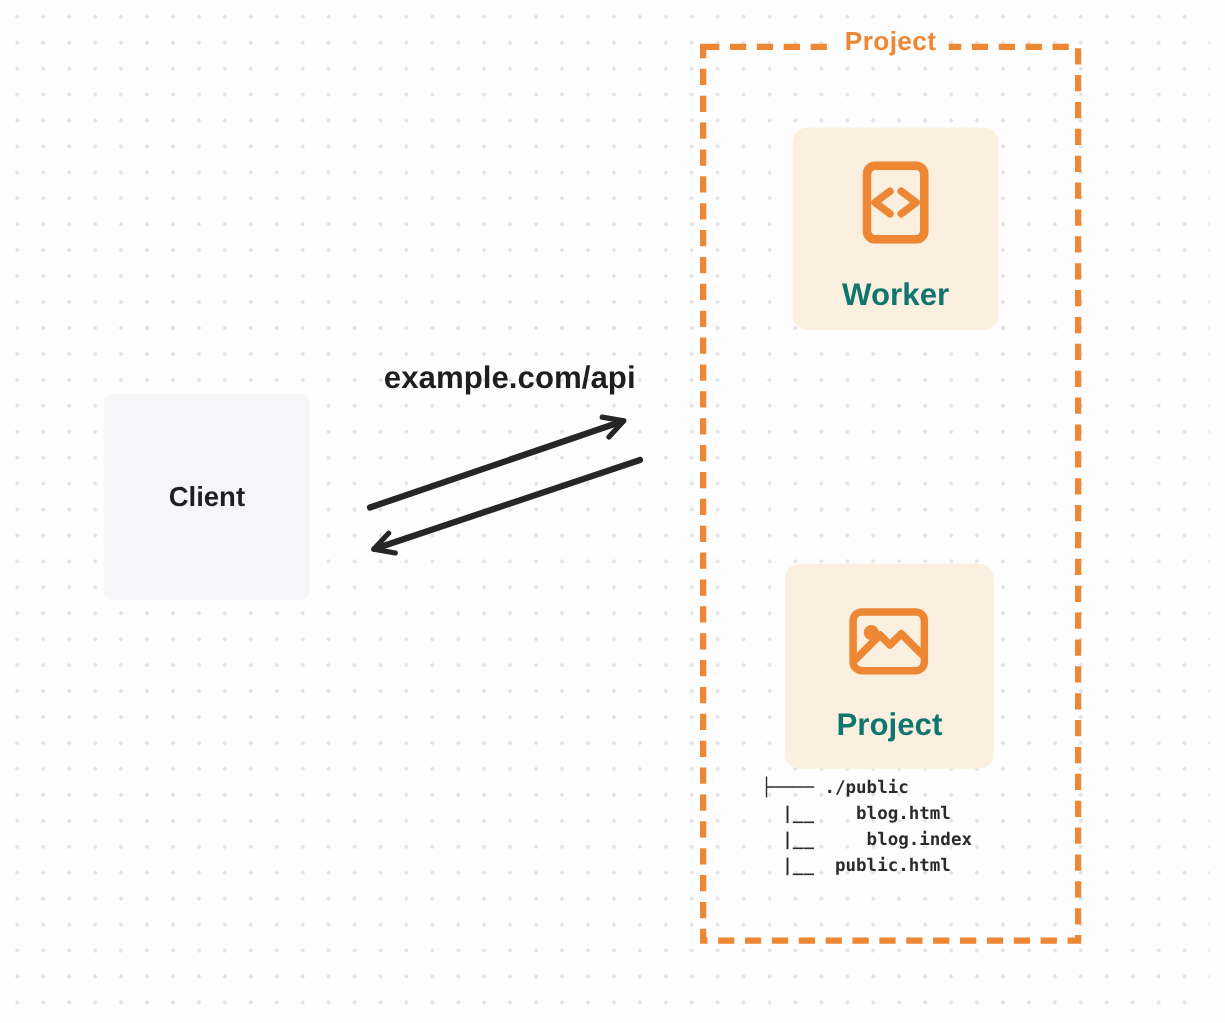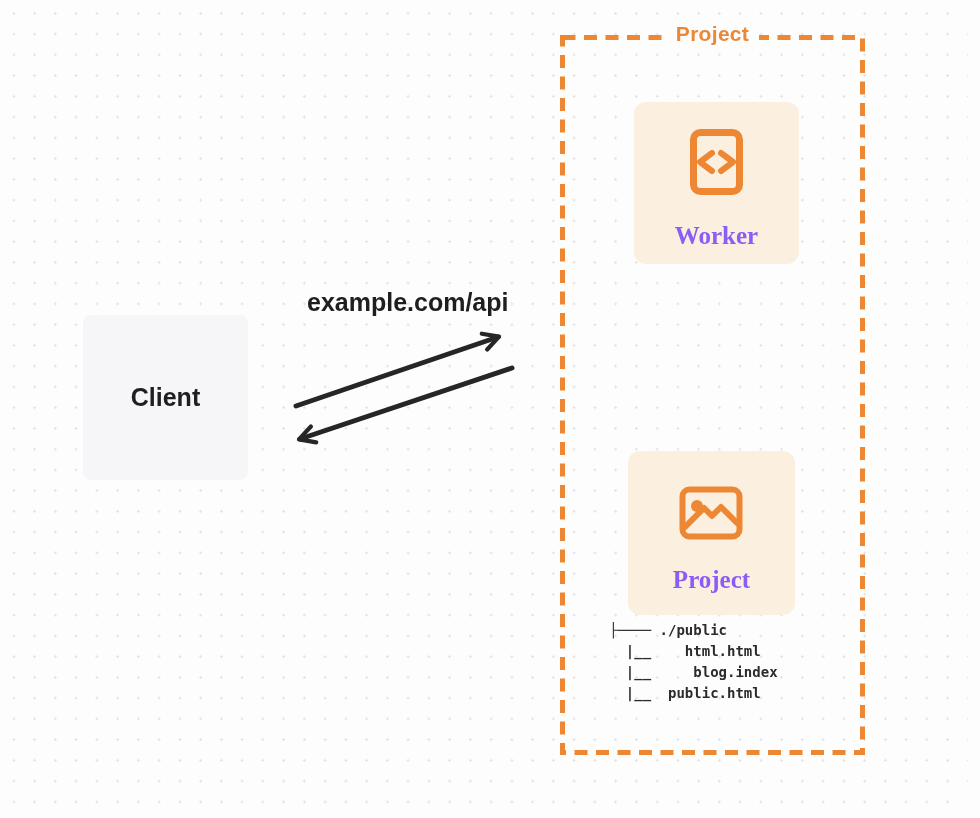--- a/index.html
+++ b/index.html
@@ -45,22 +45,21 @@
   .card {
     position: absolute;
     border-radius: 12px;
   }
   .card .card-label {
     position: absolute;
     left: 0;
     width: 100%;
     text-align: center;
     font-weight: 700;
-    color: #8b5cf6;
-    font-family: Liberation Serif, serif;
+    color: #0f766e;
   }
   .worker-card {
     left: 634px; top: 102px;
     width: 165px; height: 162px;
     background: #FBF0E0;
   }
   .worker-card .card-icon {
     position: absolute;
     left: 56px; top: 27px;
   }
@@ -84,21 +83,21 @@
   .client-card {
     left: 83px; top: 315px;
     width: 165px; height: 165px;
     background: #F6F6F8;
     border-radius: 8px;
     display: flex;
     align-items: center;
     justify-content: center;
   }
   .client-card .client-label {
-    font-size: 25px;
+    font-size: 22px;
     font-weight: 700;
     color: #1F1F21;
   }
   .request-label {
     position: absolute;
     left: 307px;
     top: 288px;
     font-size: 25px;
     font-weight: 700;
     color: #1E1E20;
@@ -150,21 +149,21 @@
     <svg class="card-icon" width="64" height="54" viewBox="0 0 64 54" xmlns="http://www.w3.org/2000/svg">
       <rect x="3.5" y="3.5" width="57" height="47" rx="7" fill="none" stroke="#ED8733" stroke-width="6"></rect>
       <circle cx="18" cy="20" r="6" fill="#ED8733"></circle>
       <polyline points="6,41 25,22 33,30 42,21 58,37" fill="none" stroke="#ED8733" stroke-width="6" stroke-linecap="round" stroke-linejoin="round"></polyline>
     </svg>
     <div class="card-label">Project</div>
   </div>
 
   <div class="file-tree">
     <div class="tree-line">├──── ./public</div>
-    <div class="tree-line">  |__    html.html</div>
+    <div class="tree-line">  |__    blog.html</div>
     <div class="tree-line">  |__     blog.index</div>
     <div class="tree-line">  |__  public.html</div>
   </div>
 
   <div class="card client-card">
     <div class="client-label">Client</div>
   </div>
 
   <div class="request-label">example.com/api</div>
 

